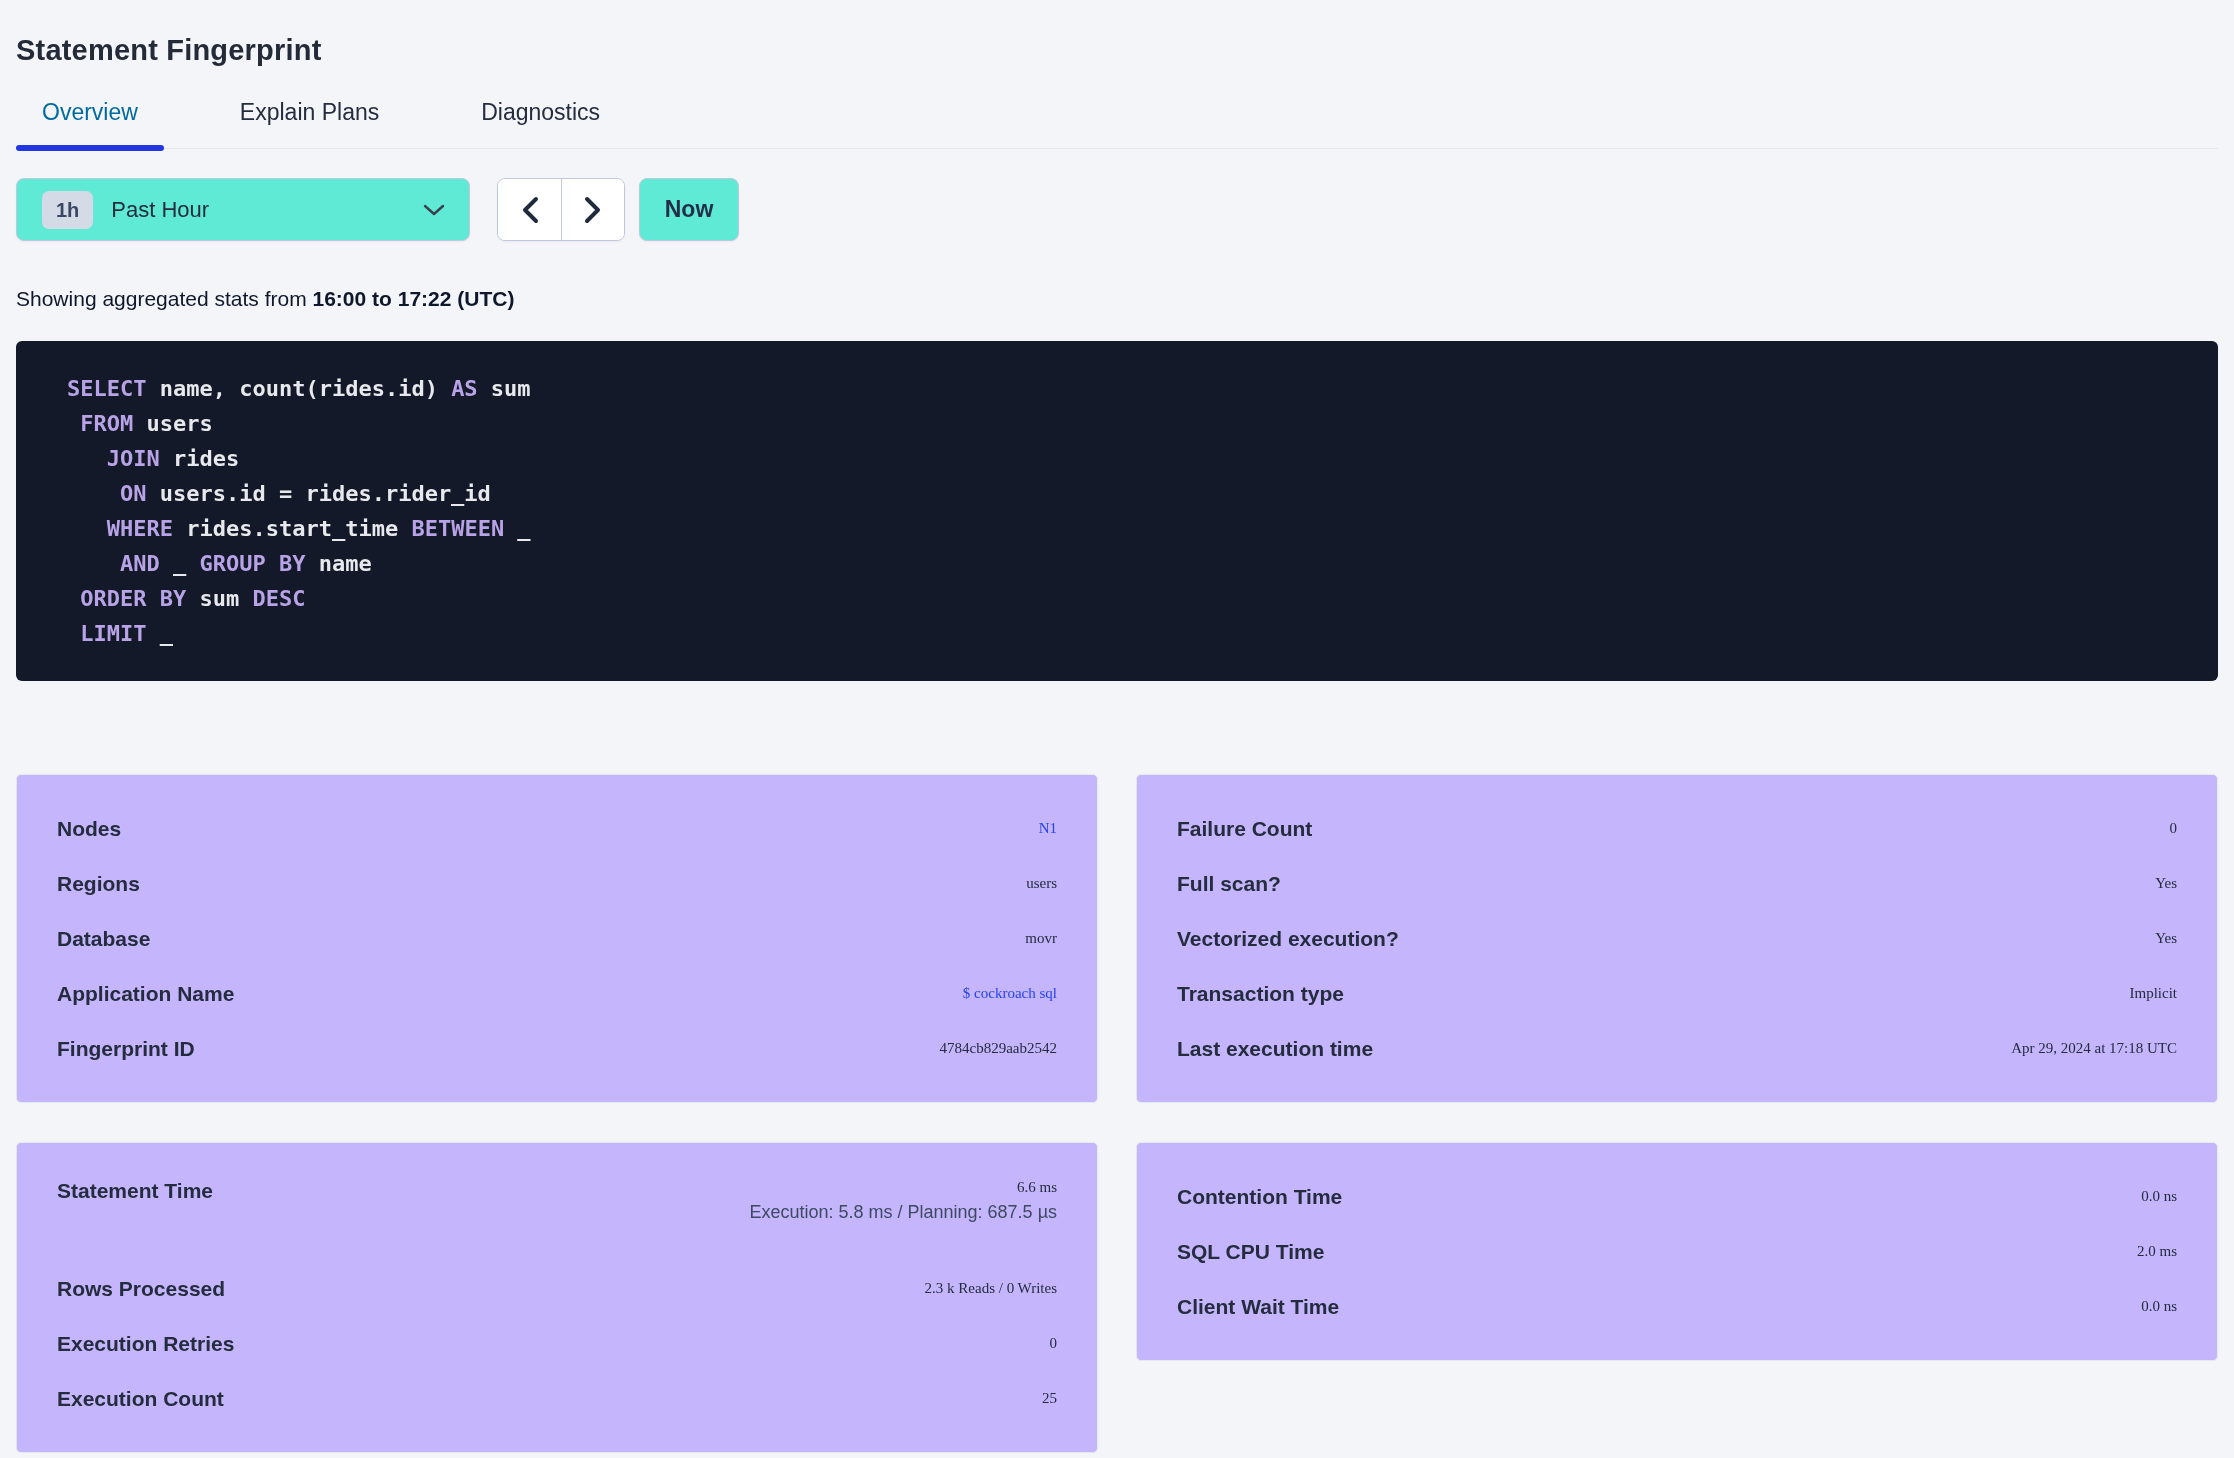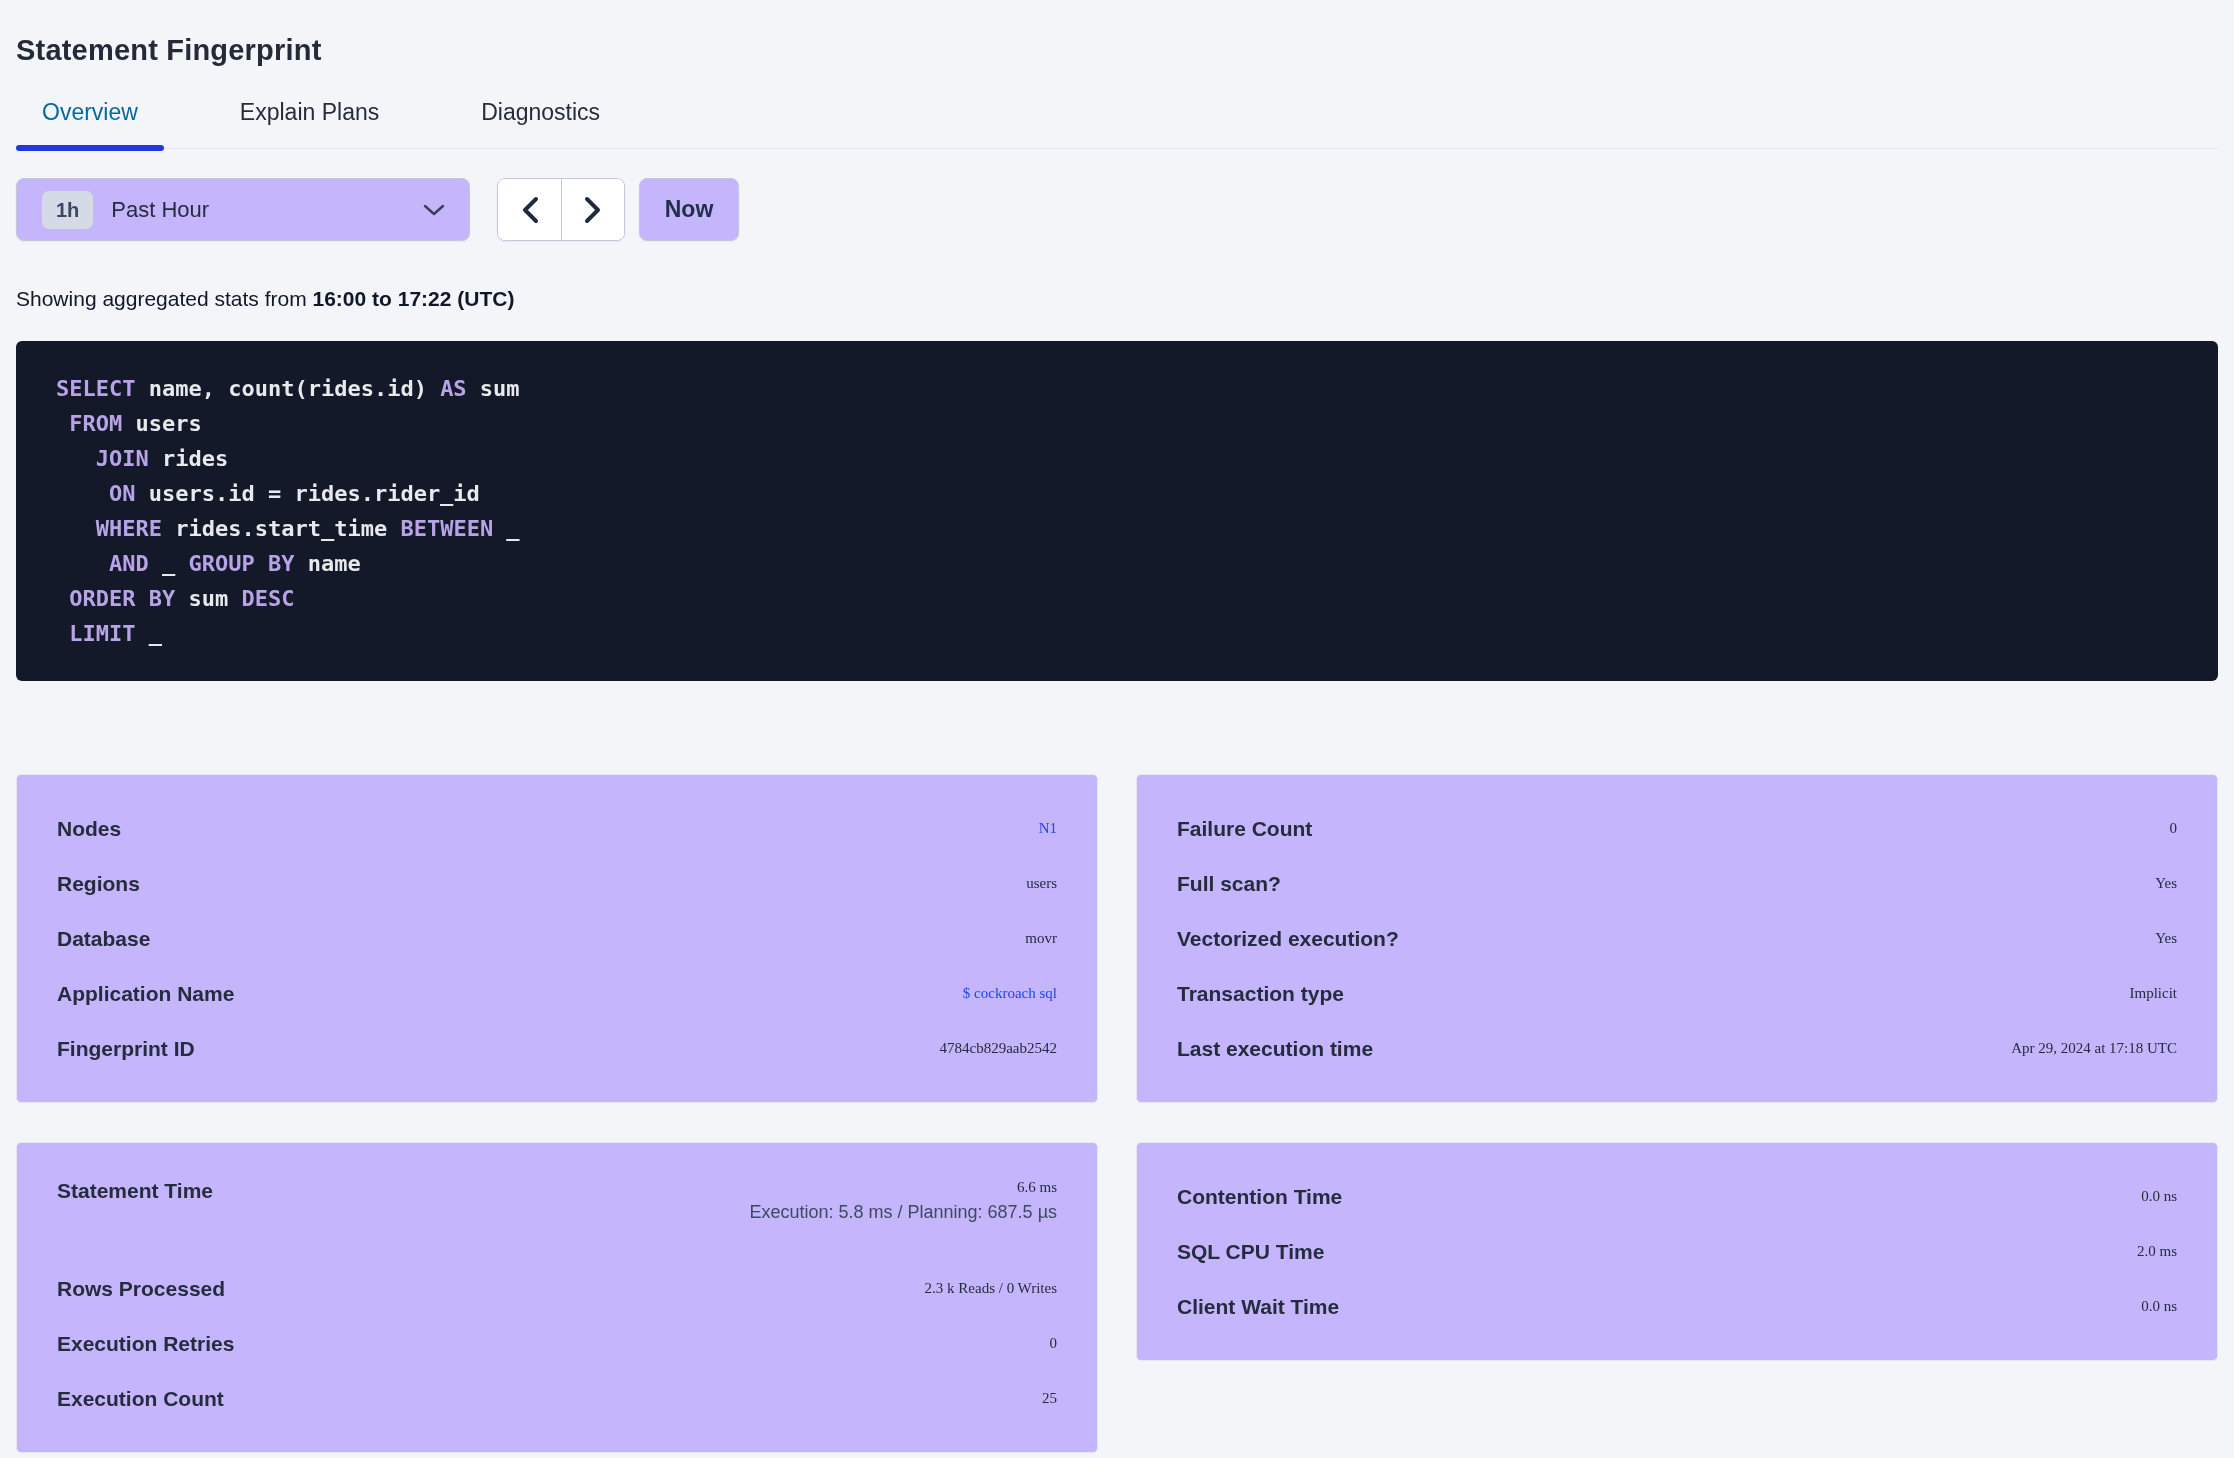--- a/index.html
+++ b/index.html
@@ -47,21 +47,21 @@
   }
 
   
   .time-row {
     display:flex;
     align-items:stretch;
     margin-top:29px;
     height:63px;
   }
   .btn {
-    background:#c4b5fd;
+    background:#5eead4;
     border:1px solid #c2c8db;
     box-shadow:0 1px 2px rgba(40,50,80,.06);
     display:flex;
     align-items:center;
     cursor:pointer;
   }
   .time-dropdown {
     width:454px;
     border-radius:8px;
     padding:0 24px 0 25px;
@@ -115,21 +115,21 @@
     font-size:21px;
     color:#0f172a;
   }
   .subtitle b { font-weight:700; }
 
   
   .sql-box {
     margin-top:30px;
     background:#131929;
     border-radius:6px;
-    padding:30px 40px;
+    padding:30px 51px;
   }
   .sql-line {
     white-space:pre;
     font-family:"DejaVu Sans Mono", monospace;
     font-weight:700;
     font-size:22px;
     line-height:35px;
   }
   .sql-line .kw  { color:#b7a3e6; }
   .sql-line .tok { color:#e8e9ed; }

